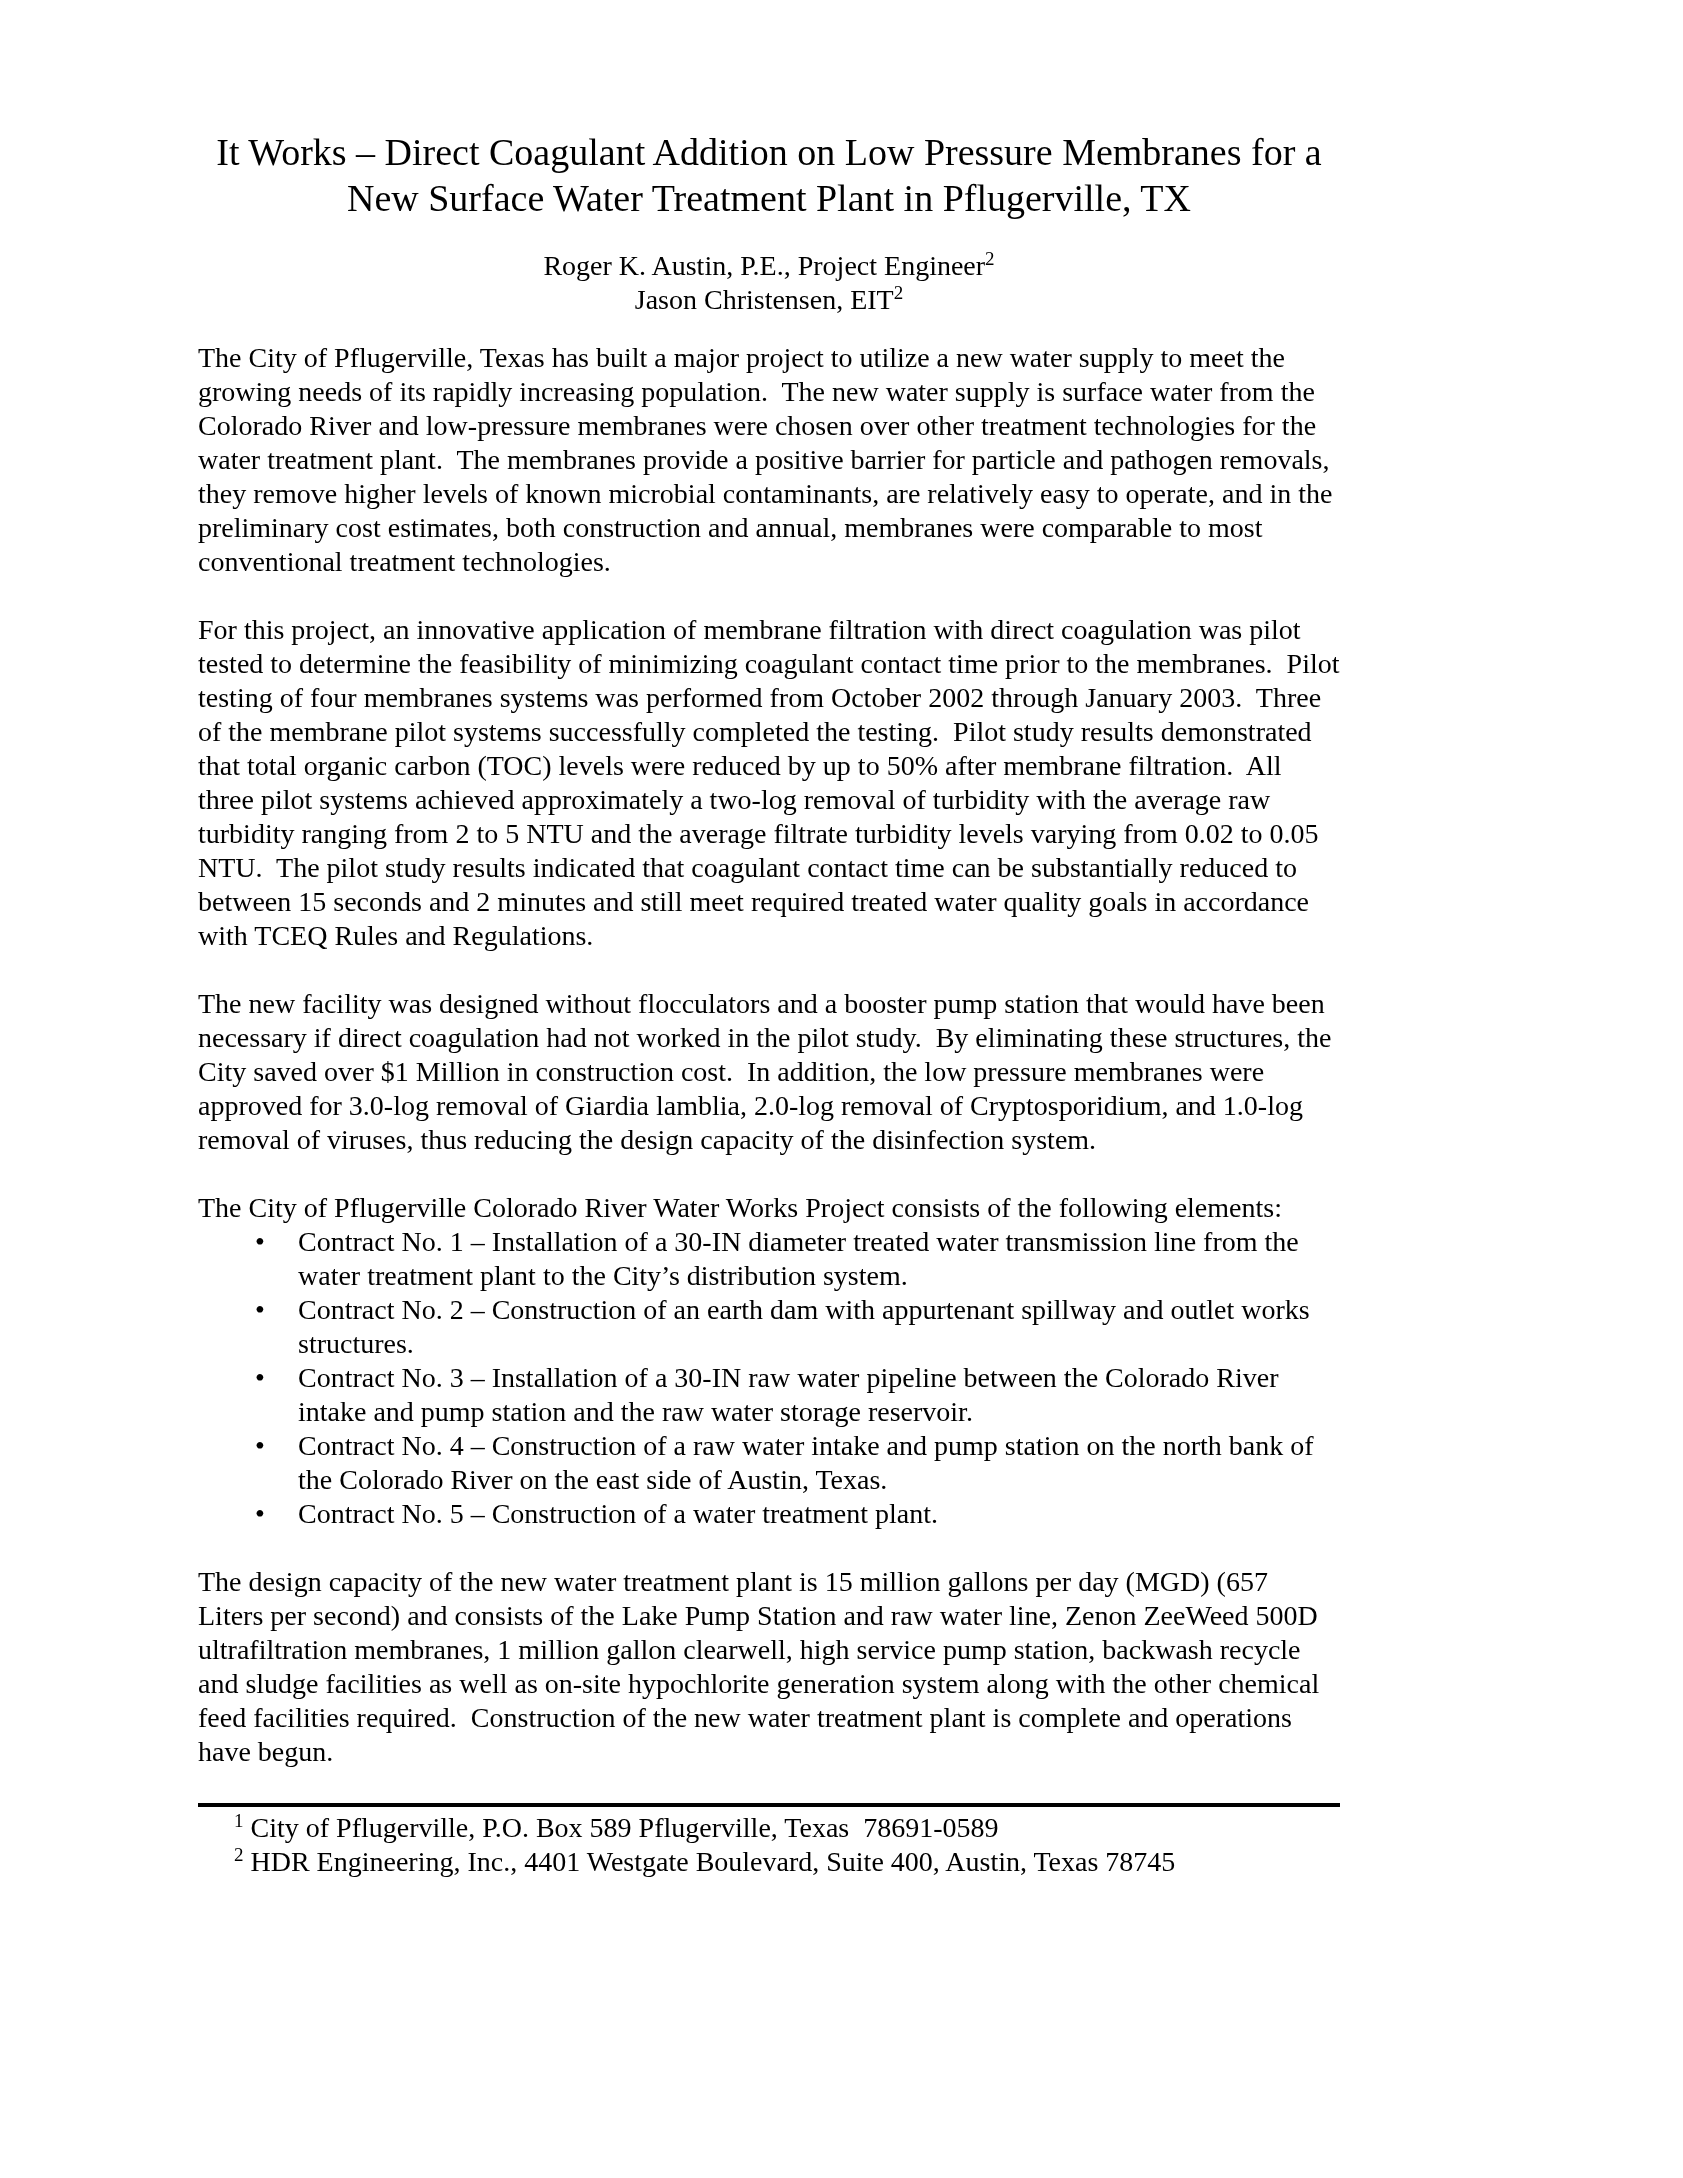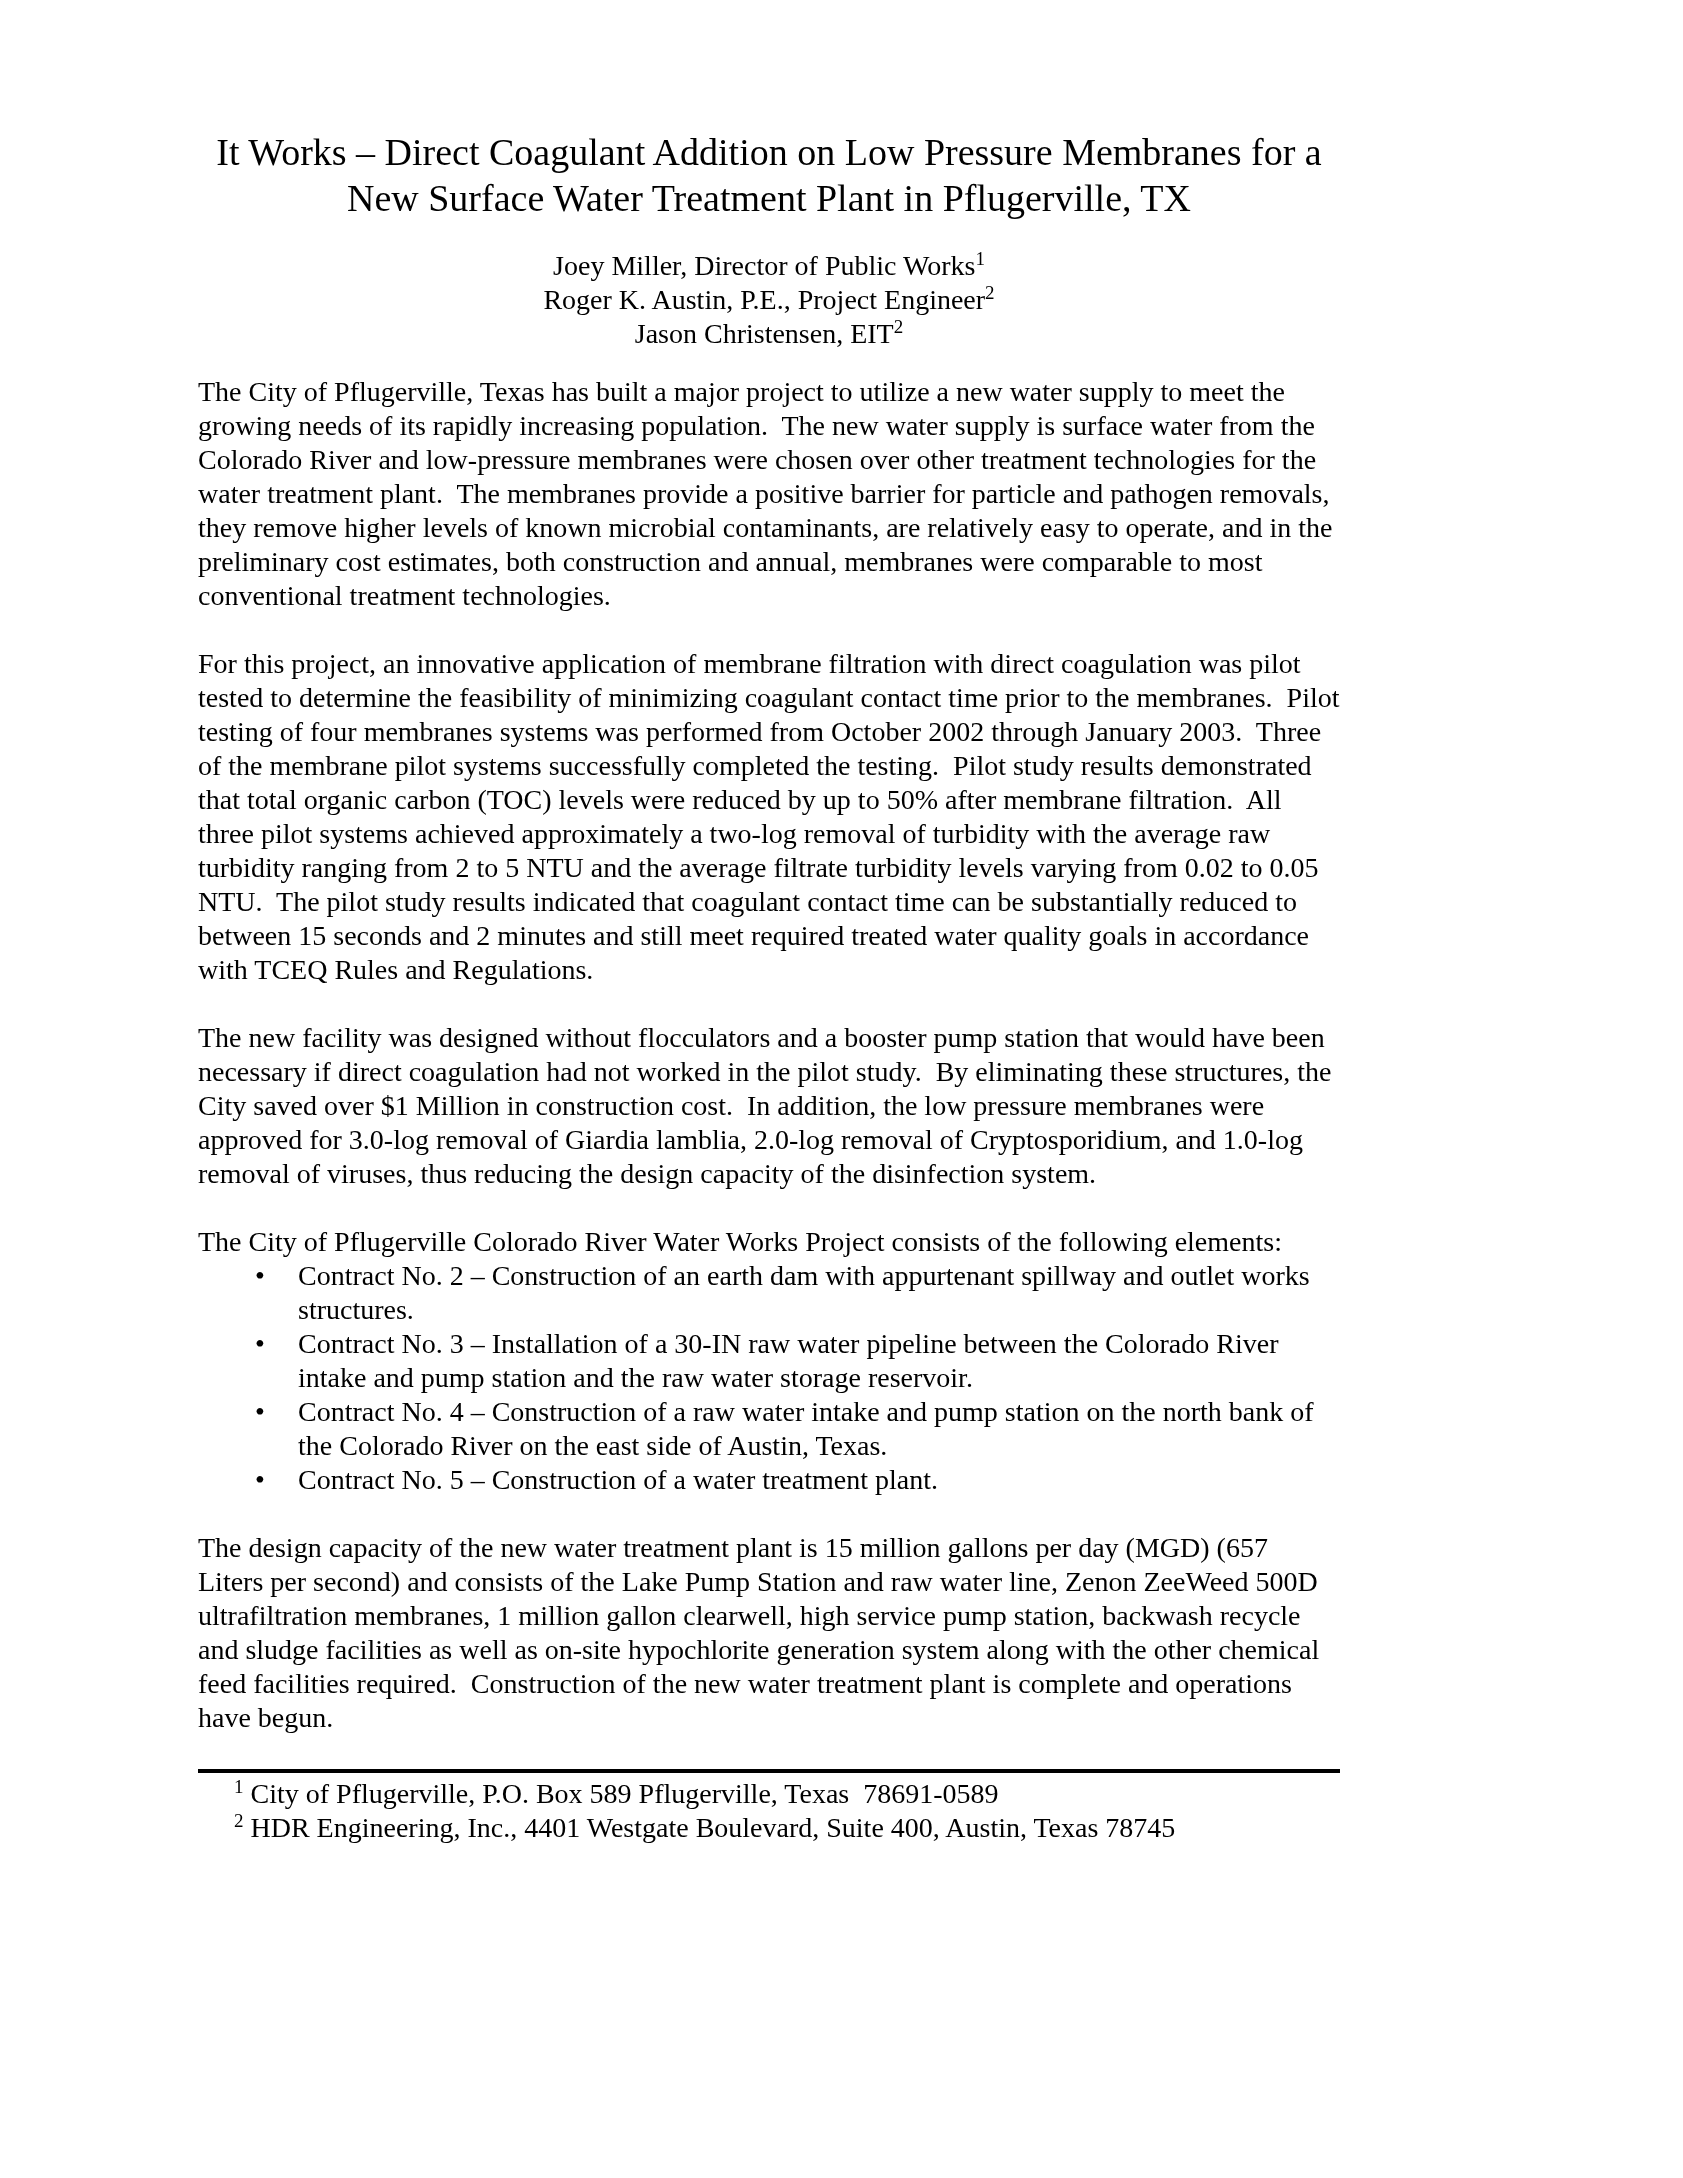--- a/index.html
+++ b/index.html
@@ -71,34 +71,34 @@
 <body>
 
 <div class="page">
 
   <h1 class="title">
     <span class="title-line">It Works – Direct Coagulant Addition on Low Pressure Membranes for a</span>
     <span class="title-line">New Surface Water Treatment Plant in Pflugerville, TX</span>
   </h1>
 
   <div class="byline">
-    <div><span>Joey Miller, Director of Public Works</span><sup>1</sup></div>
     <div><span>Roger K. Austin, P.E., Project Engineer</span><sup>2</sup></div>
     <div><span>Jason Christensen, EIT</span><sup>2</sup></div>
   </div>
 
   <p class="body-par">The City of Pflugerville, Texas has built a major project to utilize a new water supply to meet the growing needs of its rapidly increasing population.  The new water supply is surface water from the Colorado River and low-pressure membranes were chosen over other treatment technologies for the water treatment plant.  The membranes provide a positive barrier for particle and pathogen removals, they remove higher levels of known microbial contaminants, are relatively easy to operate, and in the preliminary cost estimates, both construction and annual, membranes were comparable to most conventional treatment technologies.</p>
 
   <p class="body-par">For this project, an innovative application of membrane filtration with direct coagulation was pilot tested to determine the feasibility of minimizing coagulant contact time prior to the membranes.  Pilot testing of four membranes systems was performed from October 2002 through January 2003.  Three of the membrane pilot systems successfully completed the testing.  Pilot study results demonstrated that total organic carbon (TOC) levels were reduced by up to 50% after membrane filtration.  All three pilot systems achieved approximately a two-log removal of turbidity with the average raw turbidity ranging from 2 to 5 NTU and the average filtrate turbidity levels varying from 0.02 to 0.05 NTU.  The pilot study results indicated that coagulant contact time can be substantially reduced to between 15 seconds and 2 minutes and still meet required treated water quality goals in accordance with TCEQ Rules and Regulations.</p>
 
   <p class="body-par">The new facility was designed without flocculators and a booster pump station that would have been necessary if direct coagulation had not worked in the pilot study.  By eliminating these structures, the City saved over $1 Million in construction cost.  In addition, the low pressure membranes were approved for 3.0-log removal of Giardia lamblia, 2.0-log removal of Cryptosporidium, and 1.0-log removal of viruses, thus reducing the design capacity of the disinfection system.</p>
 
   <p class="body-par list-intro">The City of Pflugerville Colorado River Water Works Project consists of the following elements:</p>
 
   <ul class="contracts">
+    <li>Contract No. 1 – Installation of a 30-IN diameter treated water transmission line from the water treatment plant to the City’s distribution system.</li>
     <li>Contract No. 2 – Construction of an earth dam with appurtenant spillway and outlet works structures.</li>
     <li>Contract No. 3 – Installation of a 30-IN raw water pipeline between the Colorado River intake and pump station and the raw water storage reservoir.</li>
     <li>Contract No. 4 – Construction of a raw water intake and pump station on the north bank of the Colorado River on the east side of Austin, Texas.</li>
     <li>Contract No. 5 – Construction of a water treatment plant.</li>
   </ul>
 
   <p class="body-par">The design capacity of the new water treatment plant is 15 million gallons per day (MGD) (657 Liters per second) and consists of the Lake Pump Station and raw water line, Zenon ZeeWeed 500D ultrafiltration membranes, 1 million gallon clearwell, high service pump station, backwash recycle and sludge facilities as well as on-site hypochlorite generation system along with the other chemical feed facilities required.  Construction of the new water treatment plant is complete and operations have begun.</p>
 
 
   <hr class="footnote-sep">

